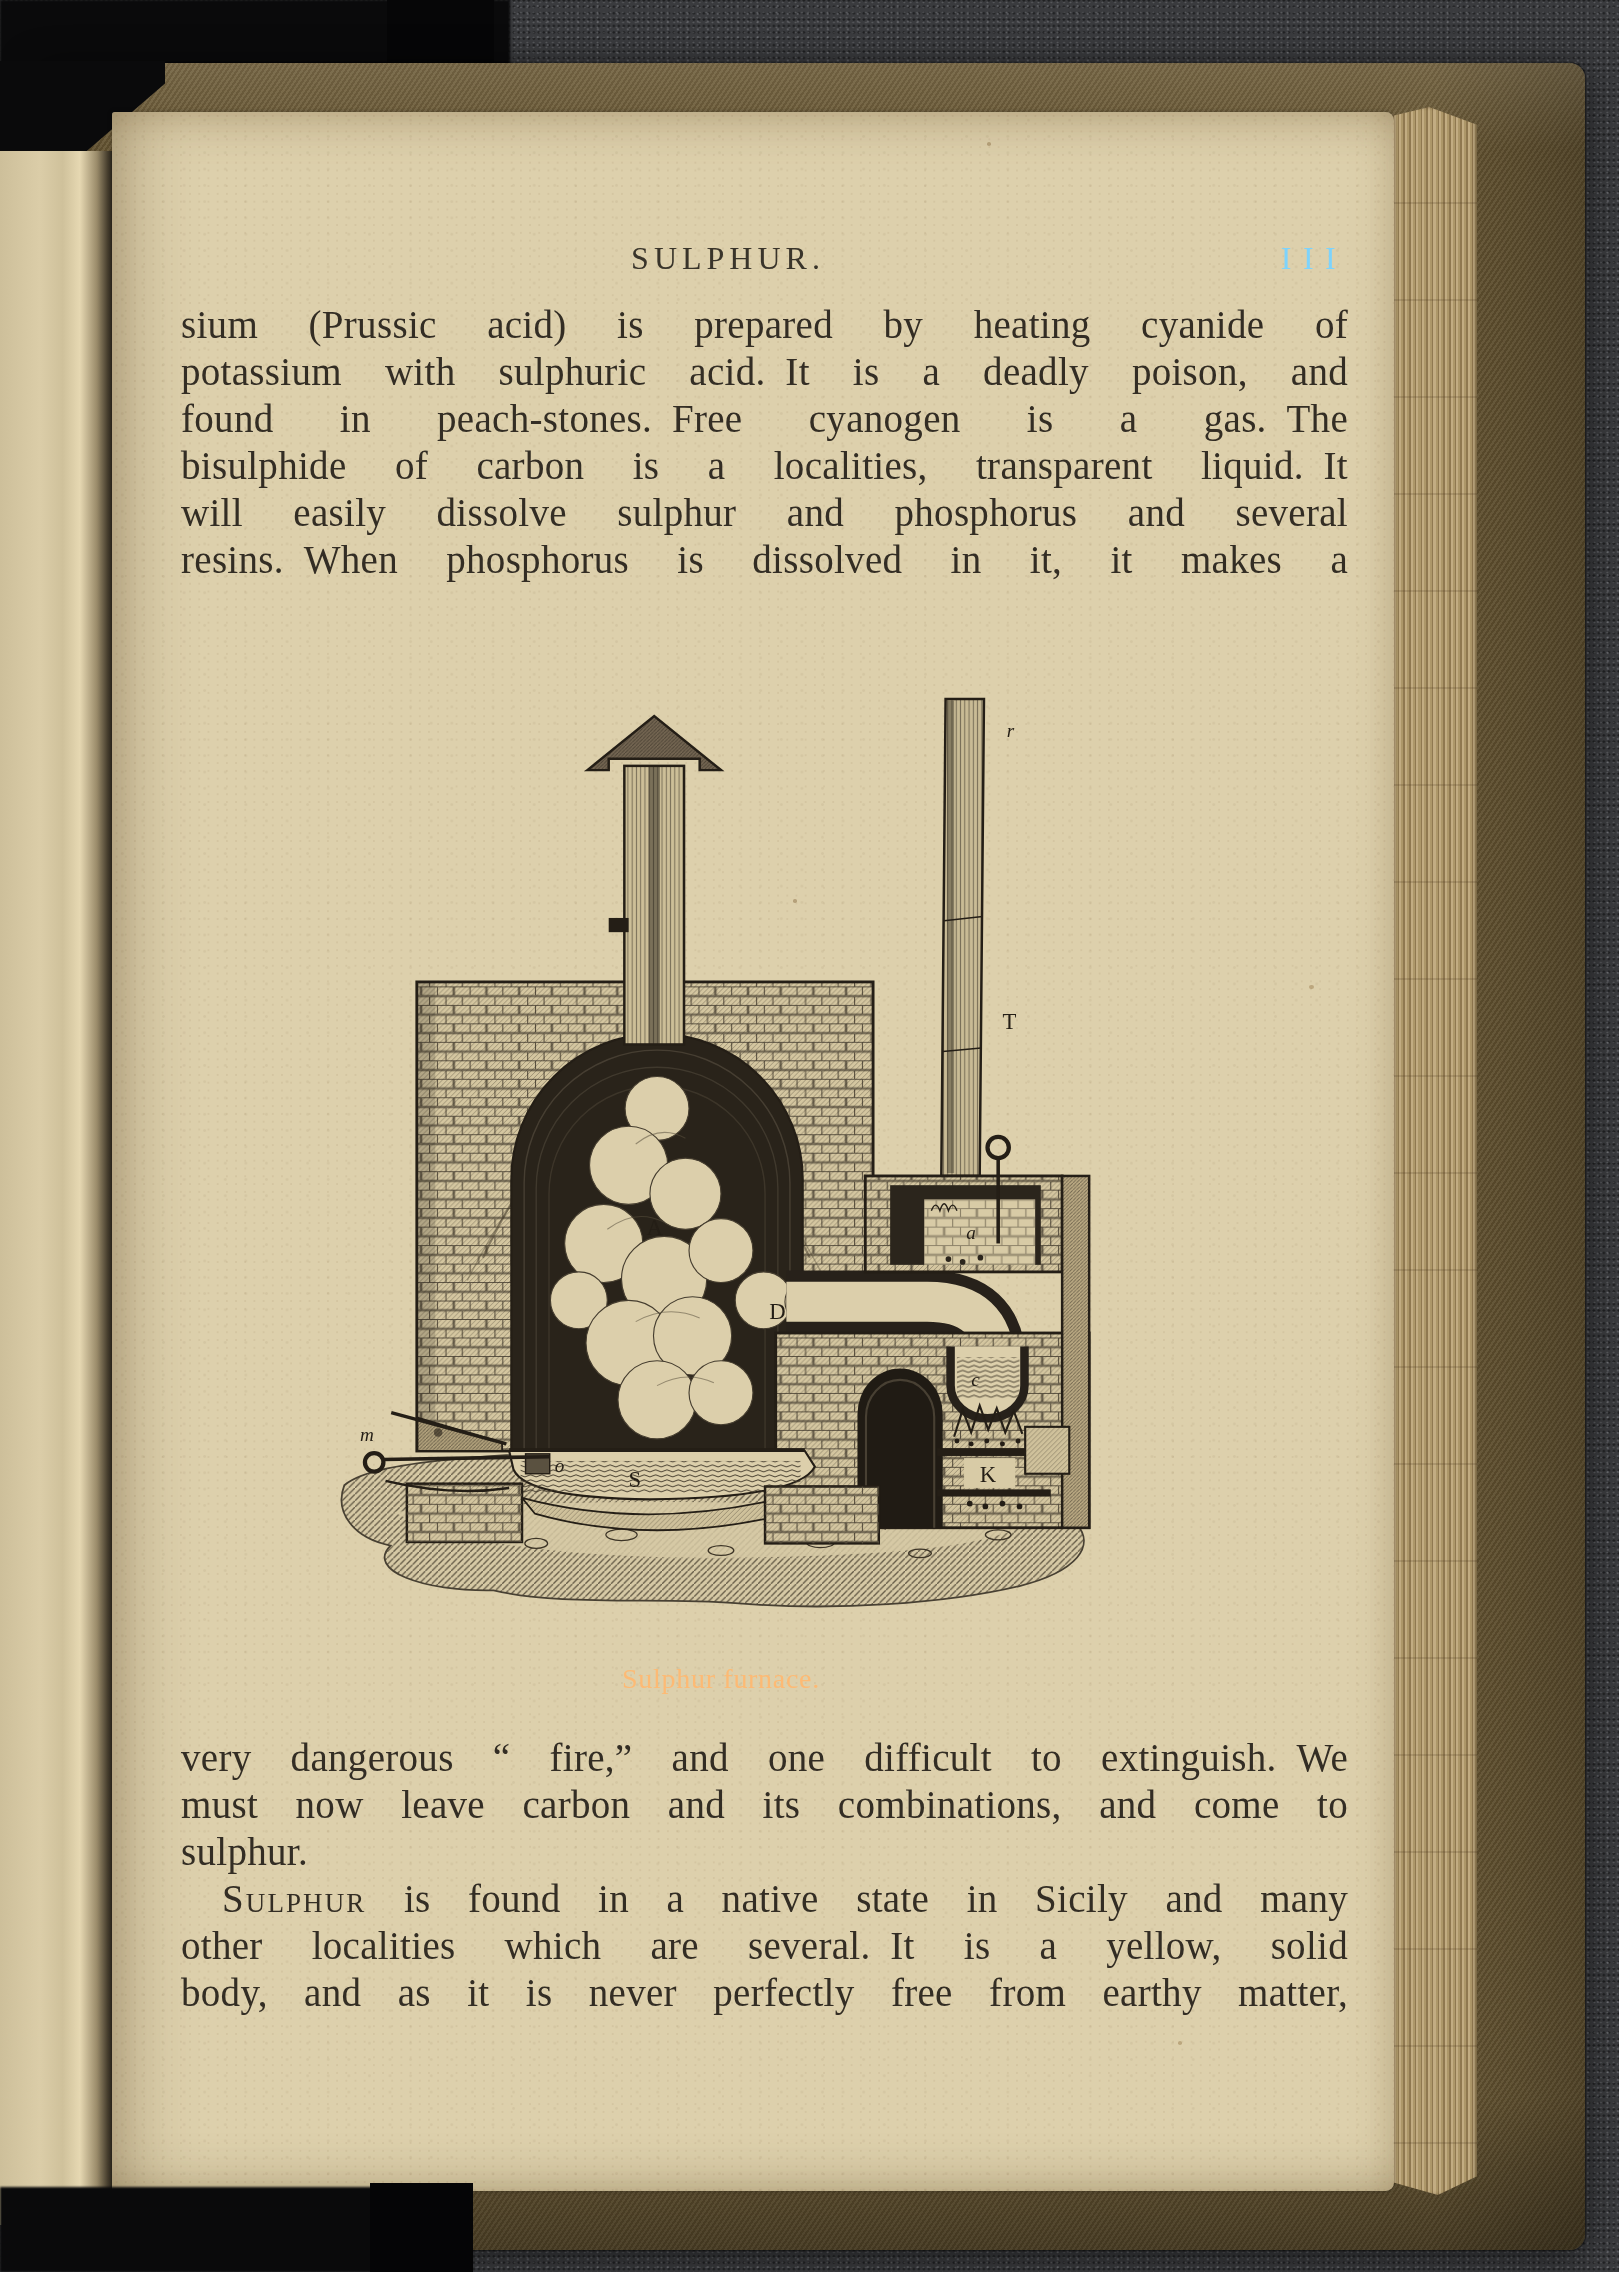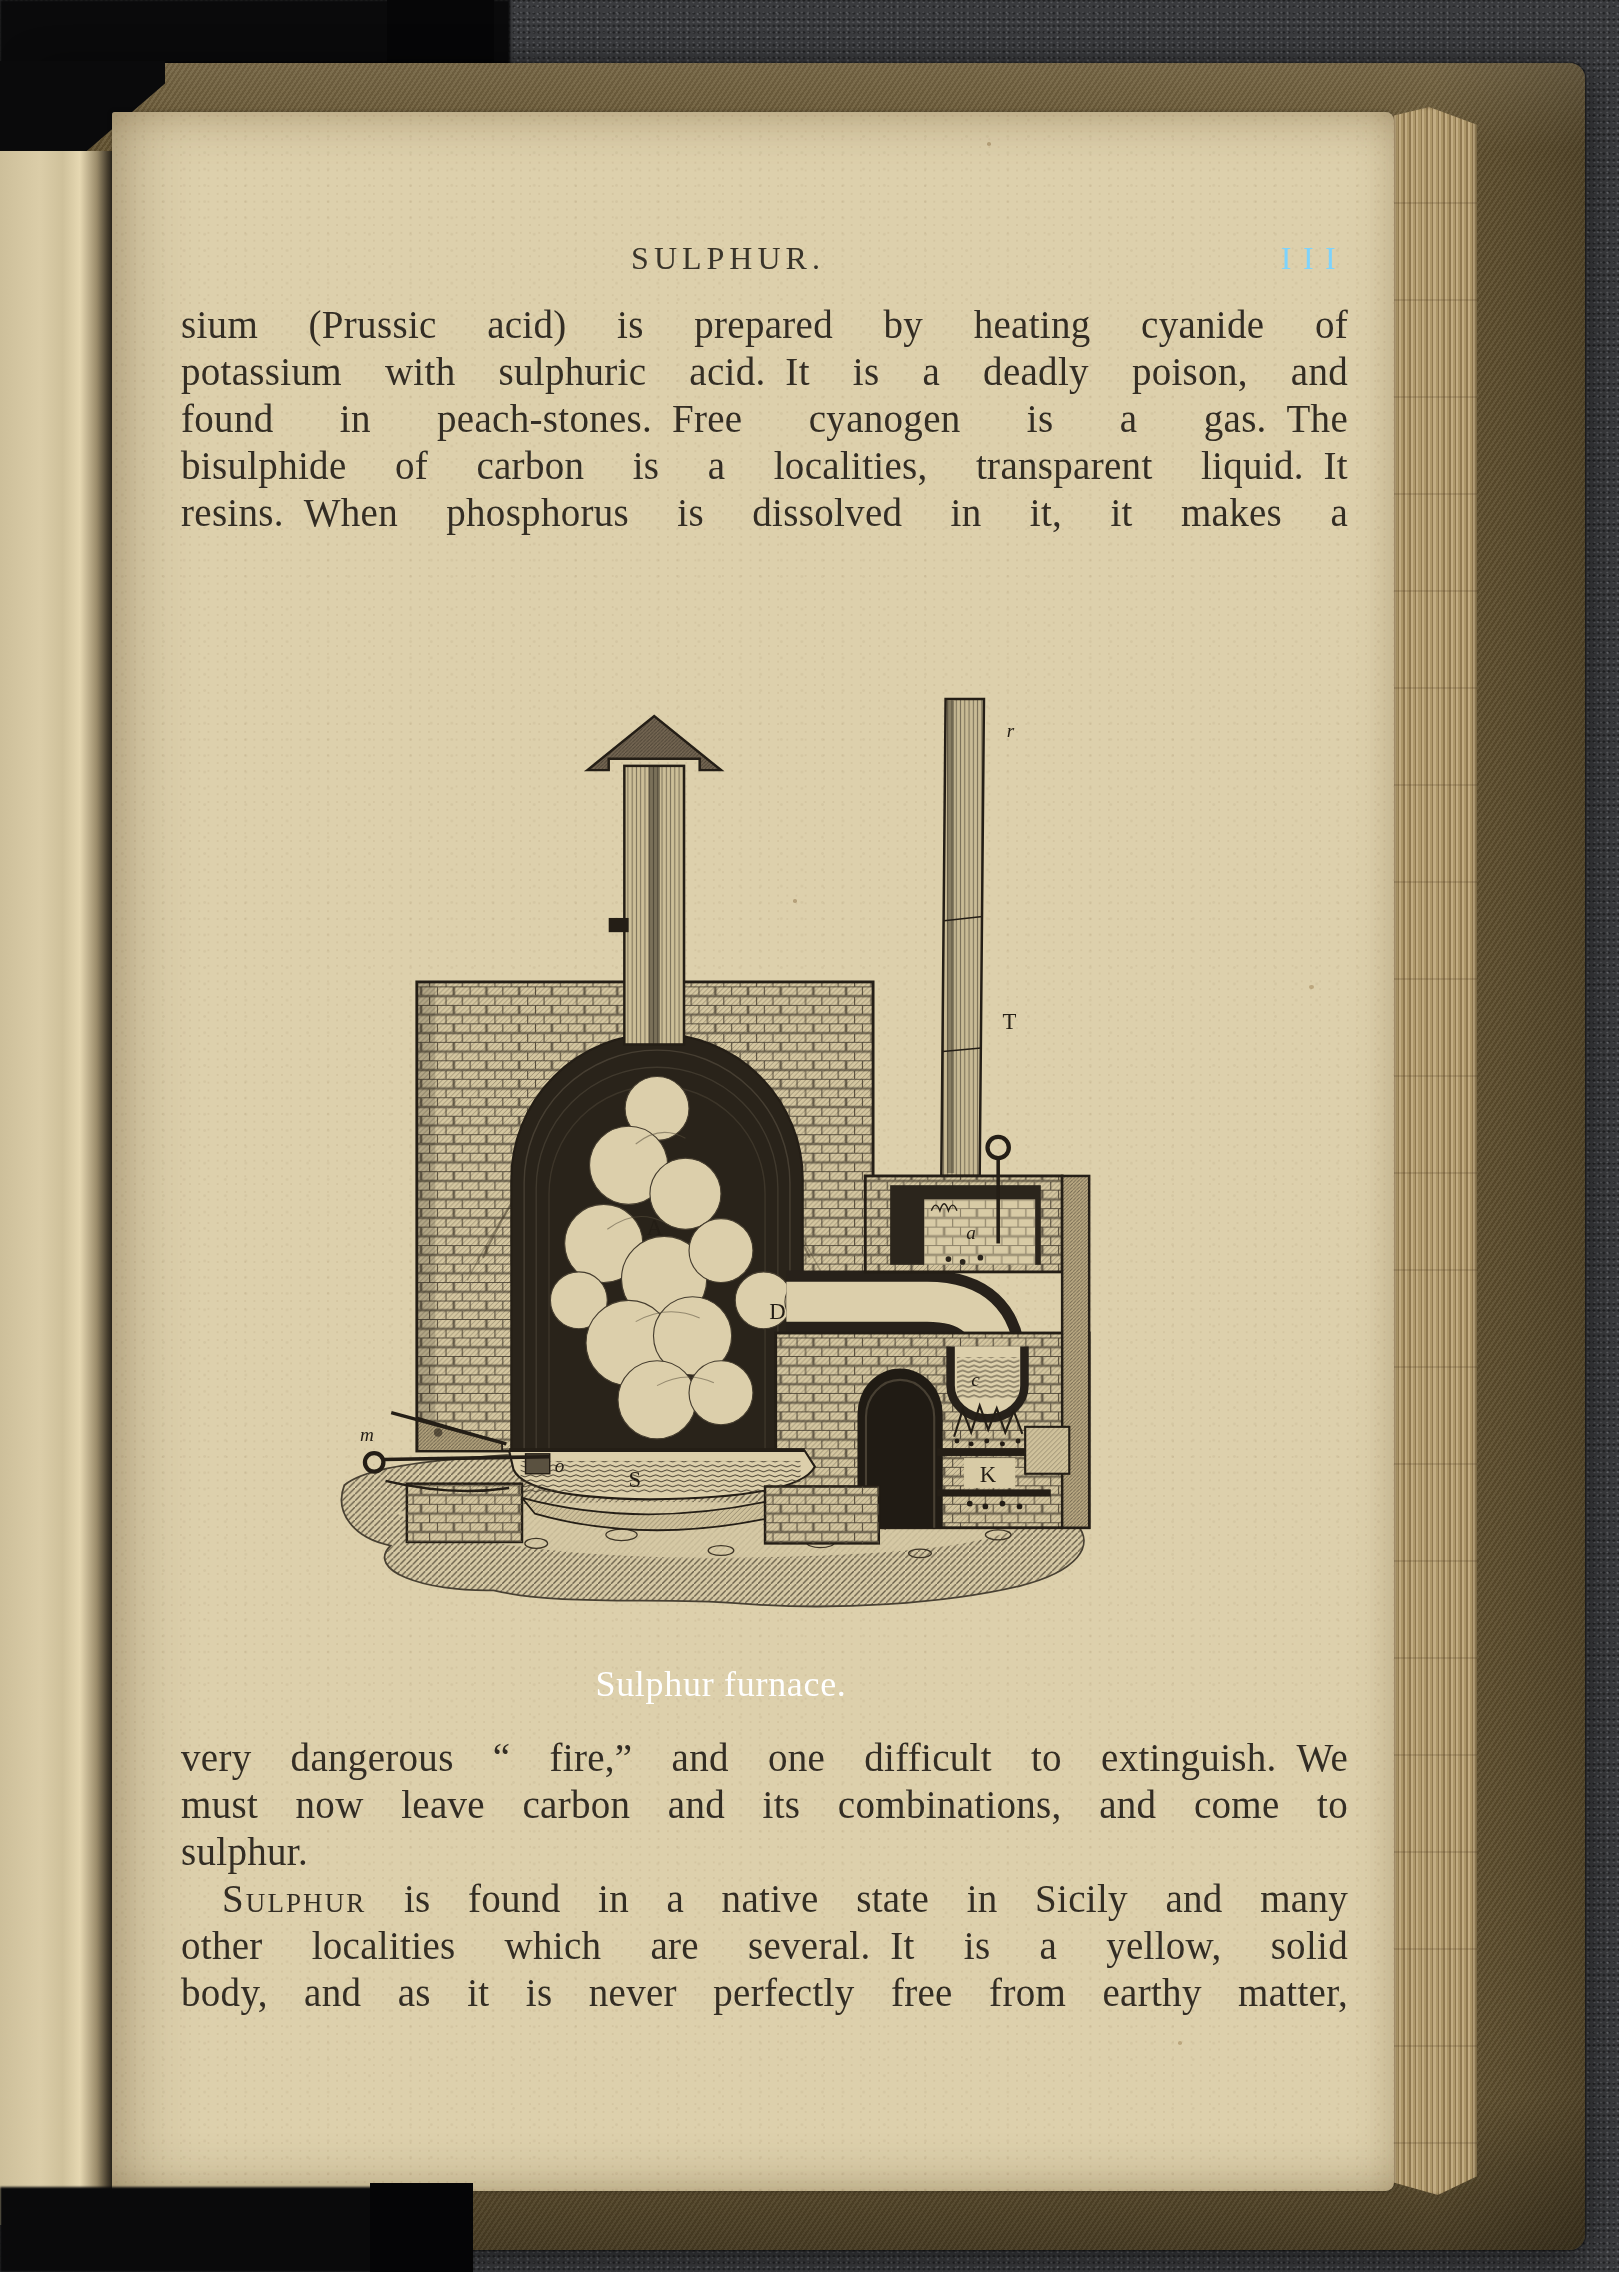--- a/index.html
+++ b/index.html
@@ -73,21 +73,21 @@
   .pline { height:47px; line-height:47px; text-align:justify; text-align-last:justify; white-space:nowrap0; }
   .pline.last { text-align-last:left; }
   #para1 { left:181px; top:301px;  width:1167px; }
   #para2 { left:181px; top:1734px; width:1167px; }
   #para3 { left:181px; top:1875px; width:1167px; }
   .indent { padding-left:41px; }
   .sc { font-variant:small-caps; letter-spacing:2.1px; }
 
   #figure-wrap { left:323px; top:682px; width:796px; height:995px; }
   #figure-caption { left:323px; top:1663px; width:796px; text-align:center;
-    font-size:36px; color:#ffffff; letter-spacing:0.7px; }
+    font-size:28px; color:#fdba74; letter-spacing:0.7px; }
 
   svg text { font-family:"Liberation Serif","DejaVu Serif",serif; fill:#241e16; }
   .flabel   { font-size:32px; }
   .flabel-i { font-size:27px; font-style:italic; }
 </style>
 </head>
 <body>
 
 <div class="abs blackbar" id="bar-top-left"></div>
 <div class="abs" id="bar-top-post"></div>
@@ -105,20 +105,21 @@
 </div>
 
 <div class="abs" id="header-title">SULPHUR.</div>
 <div class="abs" id="header-pageno">III</div>
 
 <div class="abs bodytext" id="para1">
   <div class="pline">sium (Prussic acid) is prepared by heating cyanide of</div>
   <div class="pline">potassium with sulphuric acid. It is a deadly poison, and</div>
   <div class="pline">found in peach-stones. Free cyanogen is a gas. The</div>
   <div class="pline">bisulphide of carbon is a localities, transparent liquid. It</div>
+  <div class="pline">will easily dissolve sulphur and phosphorus and several</div>
   <div class="pline">resins. When phosphorus is dissolved in it, it makes a</div>
 </div>
 
 <div class="abs" id="figure-wrap">
 <svg viewBox="0 0 1120 1400" width="796" height="995">
   <defs>
     <pattern id="pb" width="46" height="26" patternUnits="userSpaceOnUse">
       <path d="M0 1H46 M0 13H46 M0 25H46 M12 1V13 M35 1V13 M23 13V25 M1 13V25 M45 13V25" stroke="#5a5140" stroke-width="1.6" fill="none"></path>
     </pattern>
     <pattern id="ph" width="7" height="7" patternUnits="userSpaceOnUse">

